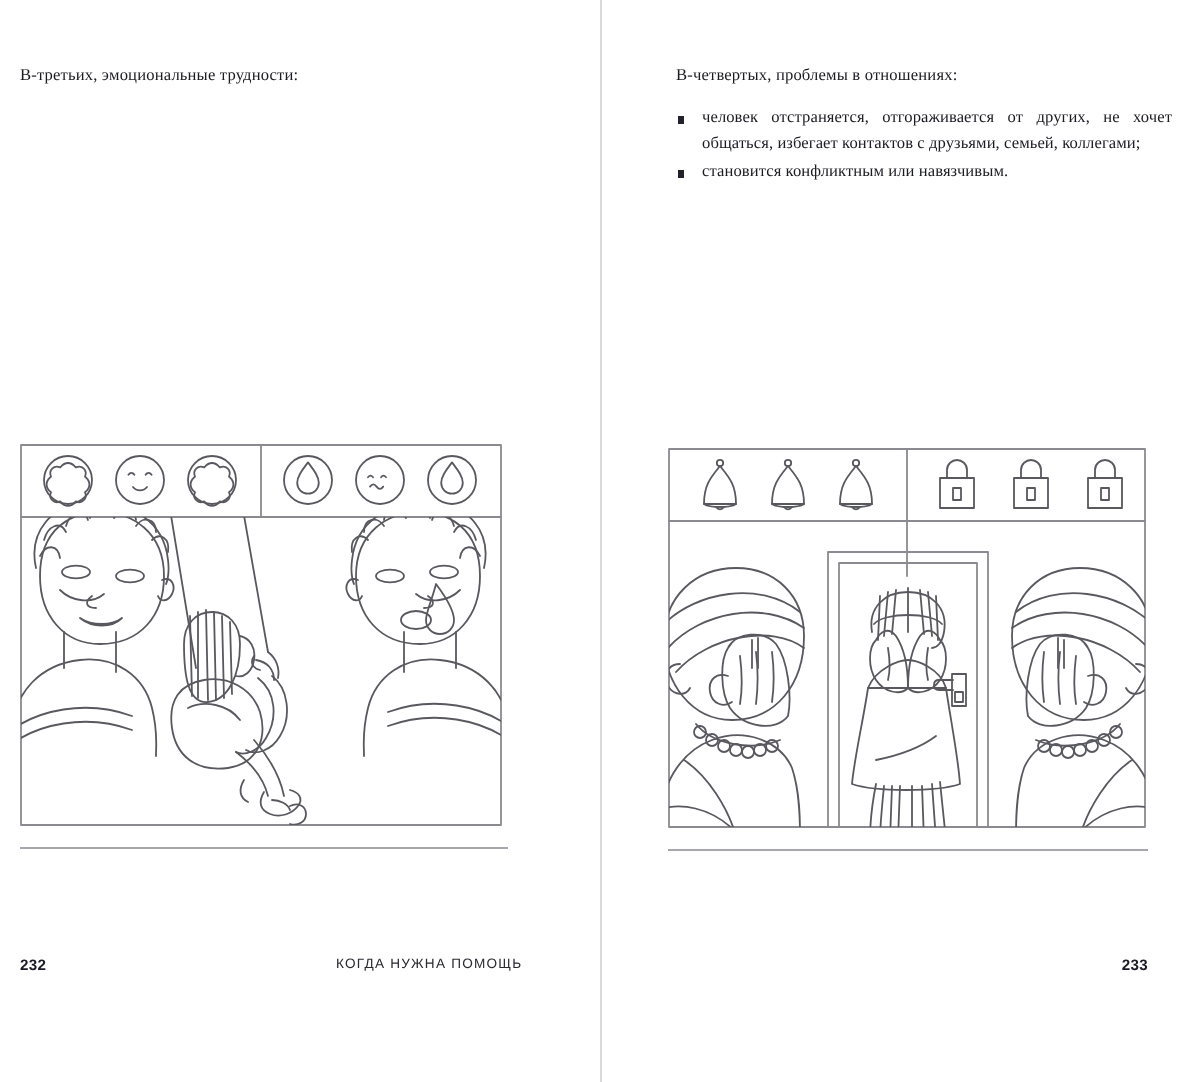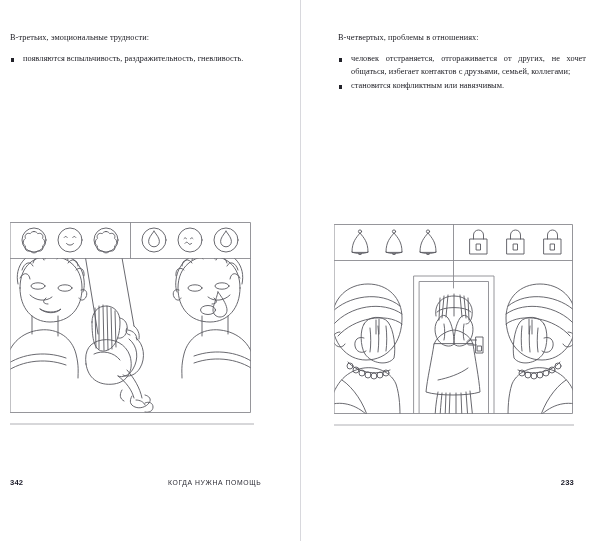--- a/index.html
+++ b/index.html
@@ -75,21 +75,20 @@
 
 <div class="spread">
 
   <div class="gutter"></div>
 
   <div class="page page-left">
 
     <div class="textblock">
       <p class="lead">В-третьих, эмоциональные трудности:</p>
       <ul class="bullets">
-        <li>появляются вспыльчивость, раздражительность, гневливость.</li>
       </ul>
     </div>
 
     <div class="illus" style="left:10px;top:218px;">
       <svg width="244" height="212" viewBox="0 0 244 212" fill="none" stroke="#58585f" stroke-width="0.9" stroke-linecap="round" stroke-linejoin="round">
 
         <rect x="0.5" y="4.5" width="240" height="190" stroke="#8a8a90"></rect>
 
         <line x1="0.5" y1="40.5" x2="240.5" y2="40.5" stroke="#8a8a90"></line>
 
@@ -228,21 +227,21 @@
             <path d="M126 182 c4 0 8 2 9 5"></path>
             <path d="M135 185 c4-2 8 0 8 4 0 4-4 6-8 5"></path>
 
             <path d="M112 172 c-3 5-2 9 2 11"></path>
           </g>
 
         </g>
       </svg>
     </div>
 
-    <div class="folio folio-left">342</div>
+    <div class="folio folio-left">232</div>
     <div class="running running-left">Когда нужна помощь</div>
   </div>
 
   <div class="page page-right">
 
     <div class="textblock">
       <p class="lead">В-четвертых, проблемы в отношениях:</p>
       <ul class="bullets">
         <li>человек отстраняется, отгораживается от других, не хочет общаться, избегает контактов с друзьями, семьей, коллегами;</li>
         <li>становится конфликтным или навязчивым.</li>

